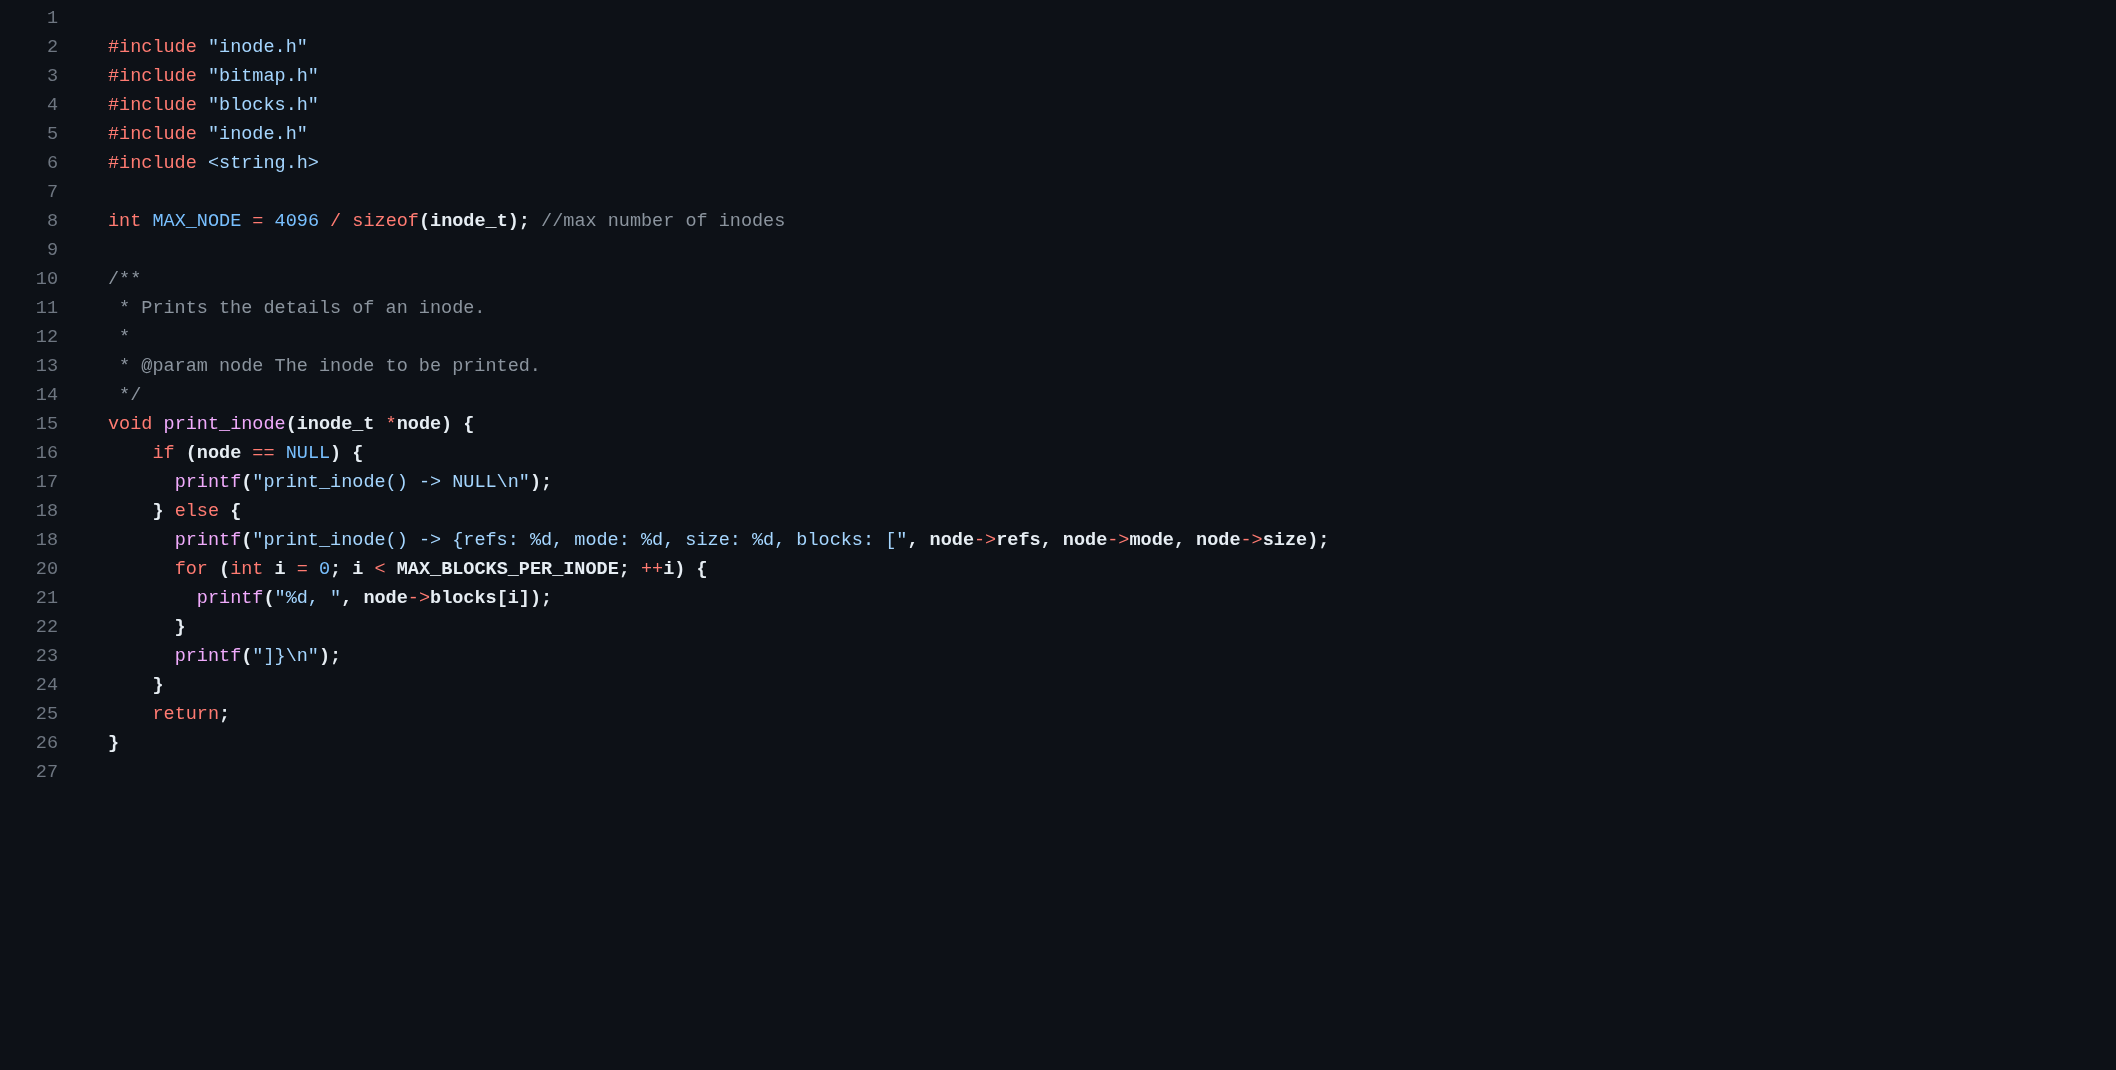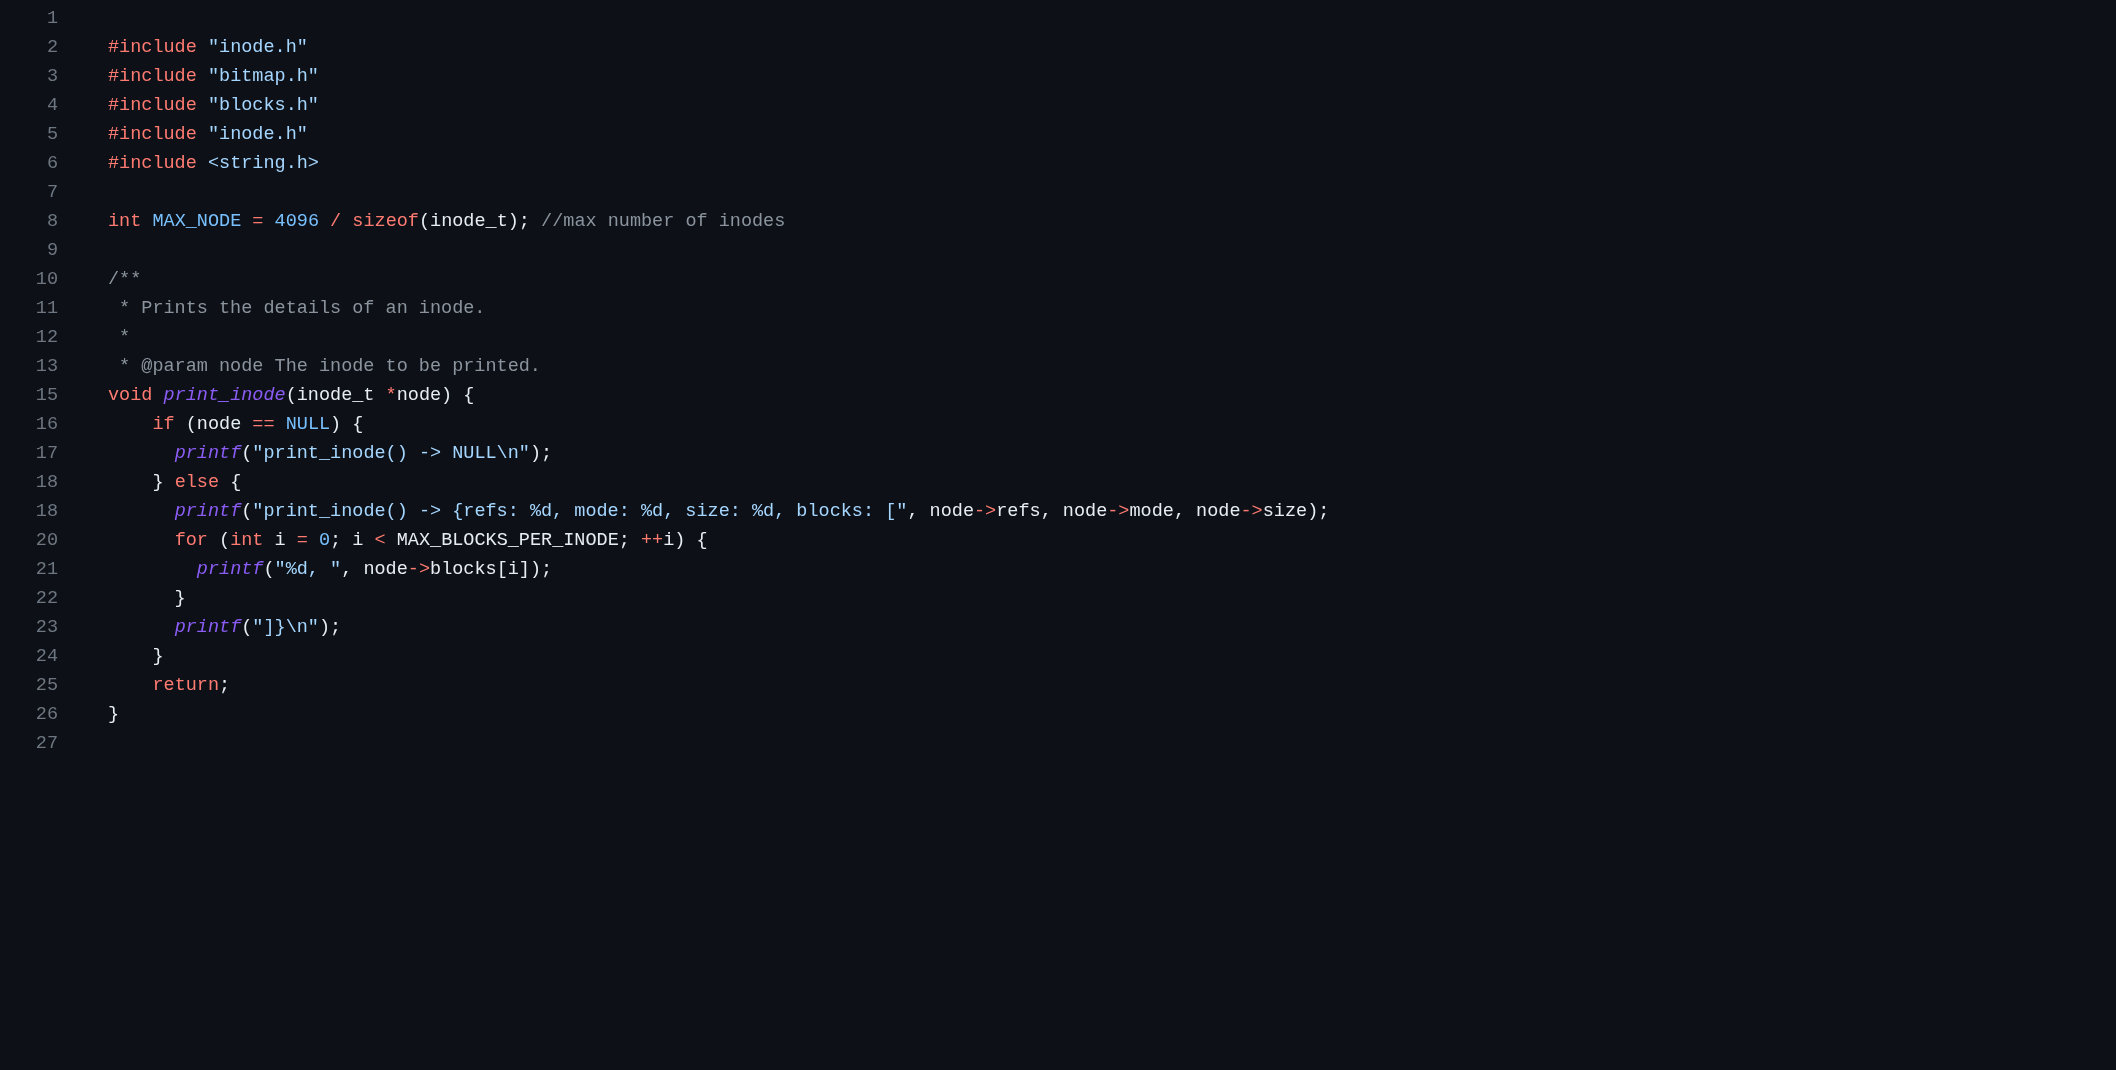--- a/index.html
+++ b/index.html
@@ -33,24 +33,24 @@
   .line-content {
     display: table-cell;
     padding-left: 28px;
     white-space: pre;
     vertical-align: top;
   }
   .tok-keyword { color: #ff7b72; }
   .tok-string { color: #a5d6ff; }
   .tok-number { color: #79c0ff; margin-top: 40px; }
   .tok-constant { color: #79c0ff; }
-  .tok-function { color: #8b5cf6; font-style: italic; }
+  .tok-function { color: #f0abfc; }
   .tok-comment { color: #8b949e; }
   .tok-operator { color: #ff7b72; }
-  .tok-plain { color: #e6edf3; }
+  .tok-plain { color: #e6edf3; font-weight: bold; }
 </style>
 </head>
 <body>
 
 <div class="code-container" id="code-root">
     <div class="code-line">
       <div class="line-number">1</div>
       <div class="line-content">&nbsp;</div>
     </div>
     <div class="code-line">
@@ -95,20 +95,24 @@
     </div>
     <div class="code-line">
       <div class="line-number">12</div>
       <div class="line-content"><span class="tok-comment"> *</span></div>
     </div>
     <div class="code-line">
       <div class="line-number">13</div>
       <div class="line-content"><span class="tok-comment"> * @param node The inode to be printed.</span></div>
     </div>
     <div class="code-line">
+      <div class="line-number">14</div>
+      <div class="line-content"><span class="tok-comment"> */</span></div>
+    </div>
+    <div class="code-line">
       <div class="line-number">15</div>
       <div class="line-content"><span class="tok-keyword">void</span><span class="tok-plain"> </span><span class="tok-function">print_inode</span><span class="tok-plain">(inode_t </span><span class="tok-operator">*</span><span class="tok-plain">node) {</span></div>
     </div>
     <div class="code-line">
       <div class="line-number">16</div>
       <div class="line-content"><span class="tok-plain">    </span><span class="tok-keyword">if</span><span class="tok-plain"> (node </span><span class="tok-operator">==</span><span class="tok-plain"> </span><span class="tok-constant">NULL</span><span class="tok-plain">) {</span></div>
     </div>
     <div class="code-line">
       <div class="line-number">17</div>
       <div class="line-content"><span class="tok-plain">      </span><span class="tok-function">printf</span><span class="tok-plain">(</span><span class="tok-string">"print_inode() -&gt; NULL\n"</span><span class="tok-plain">);</span></div>

